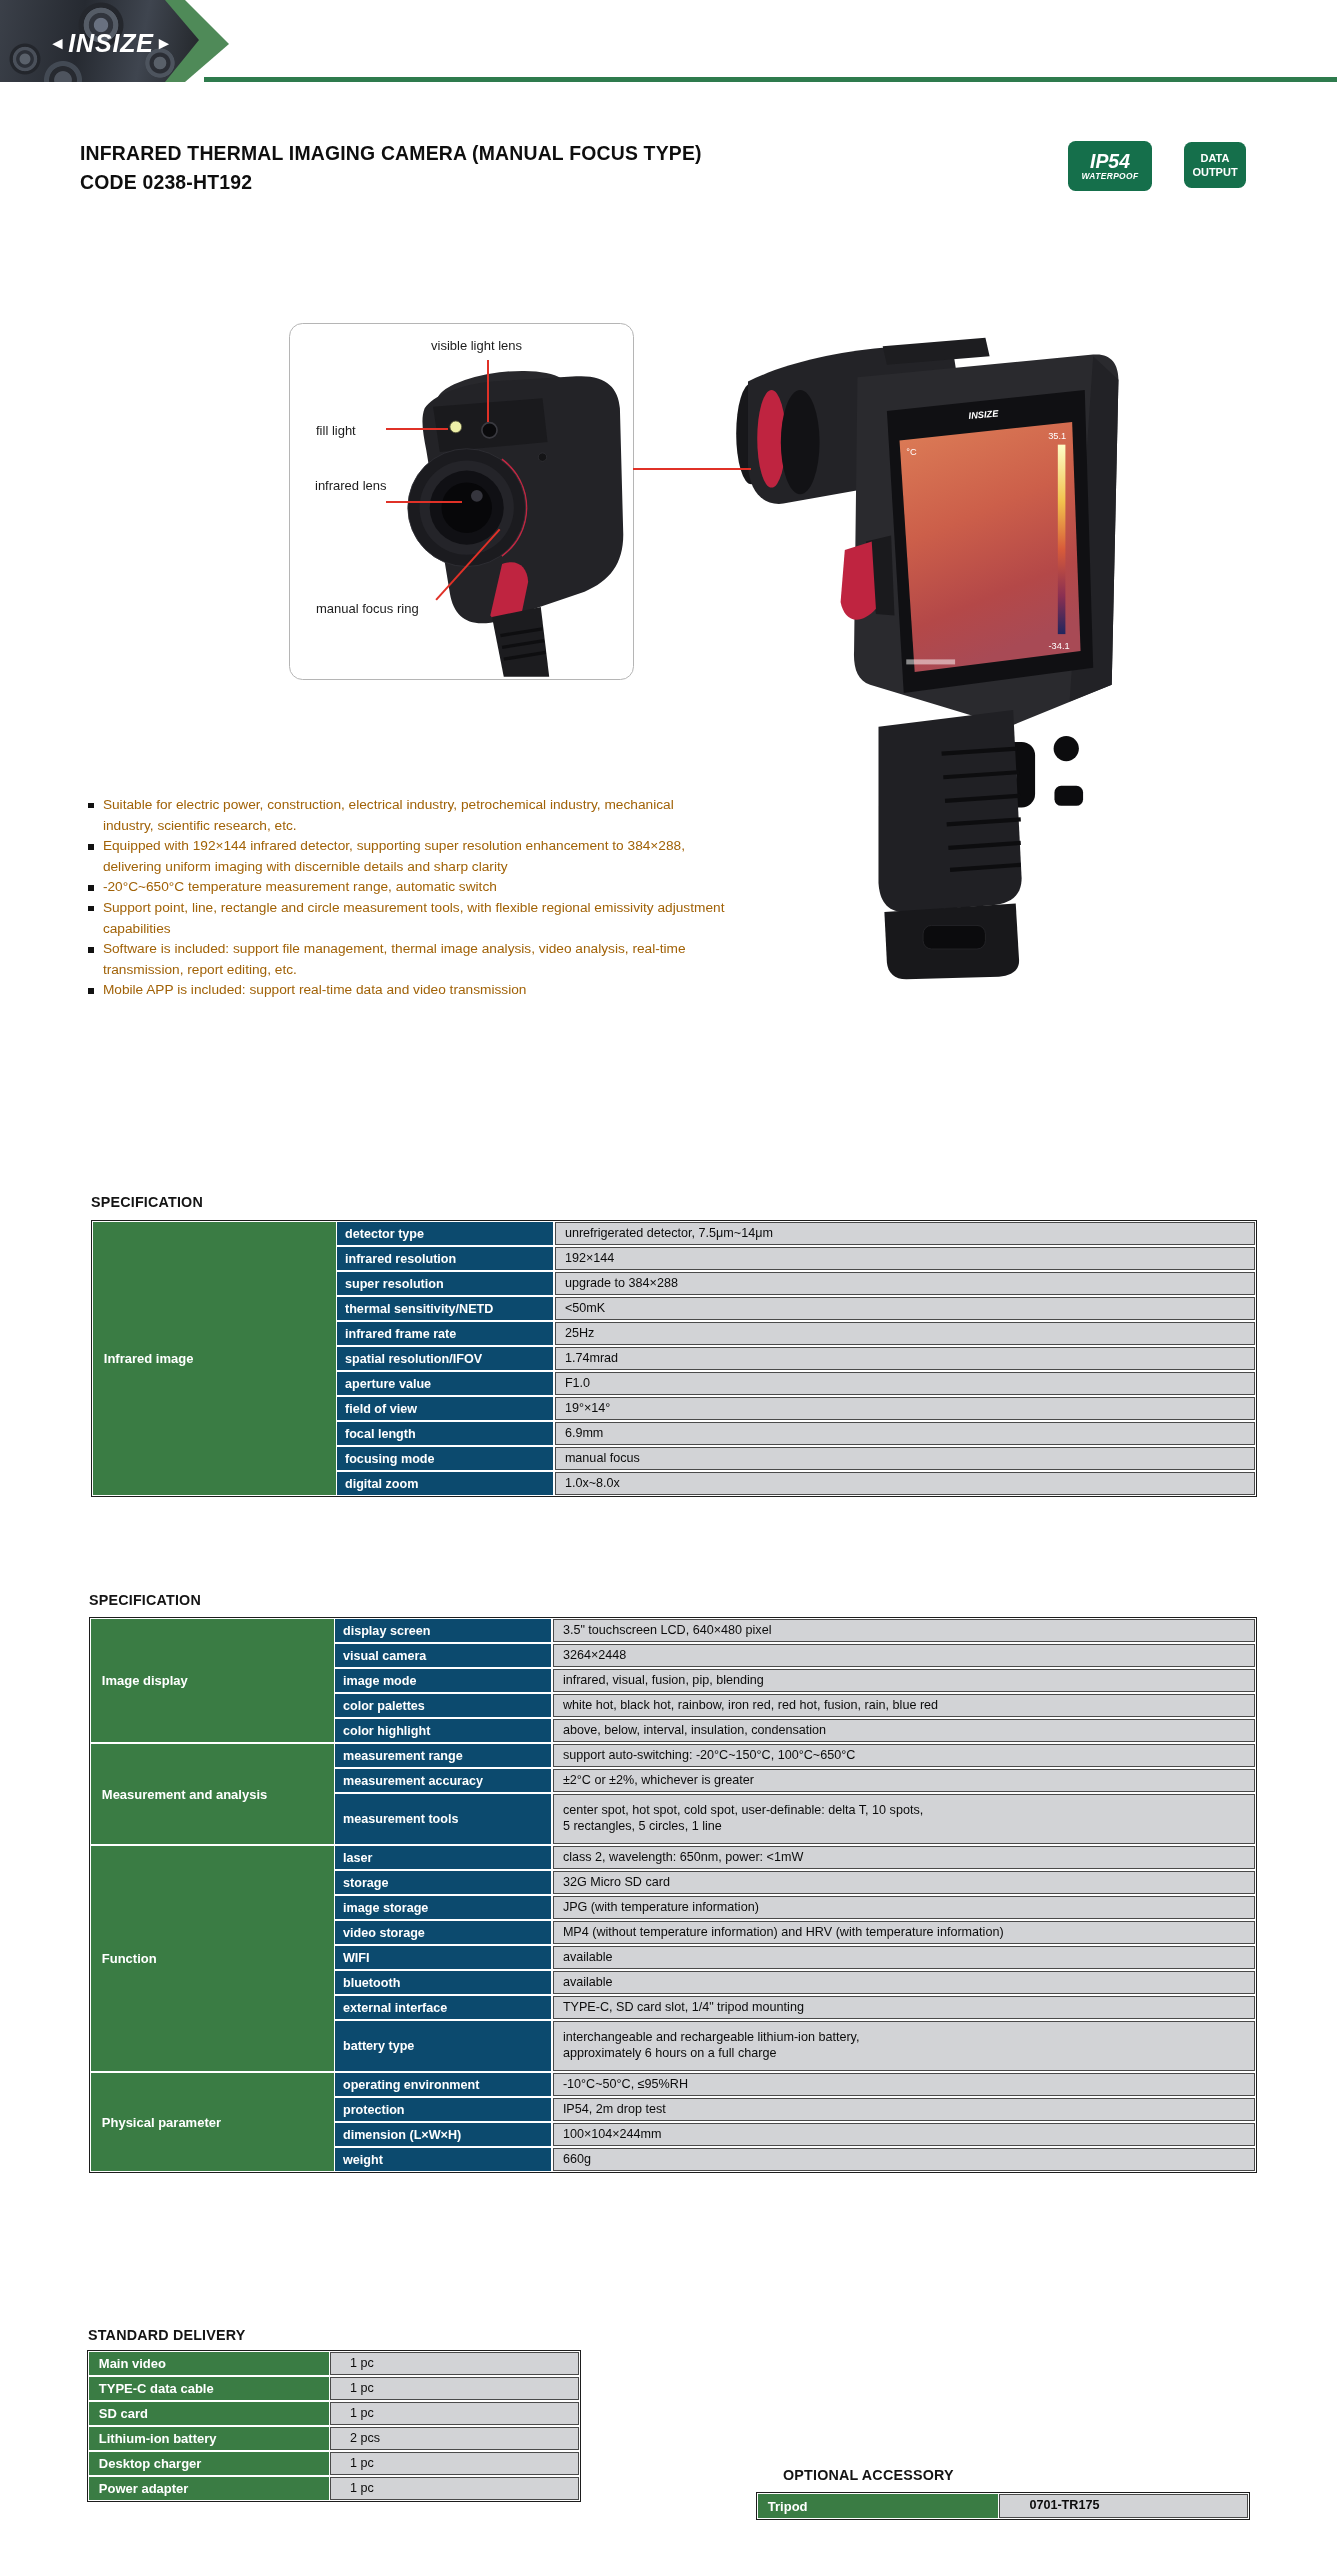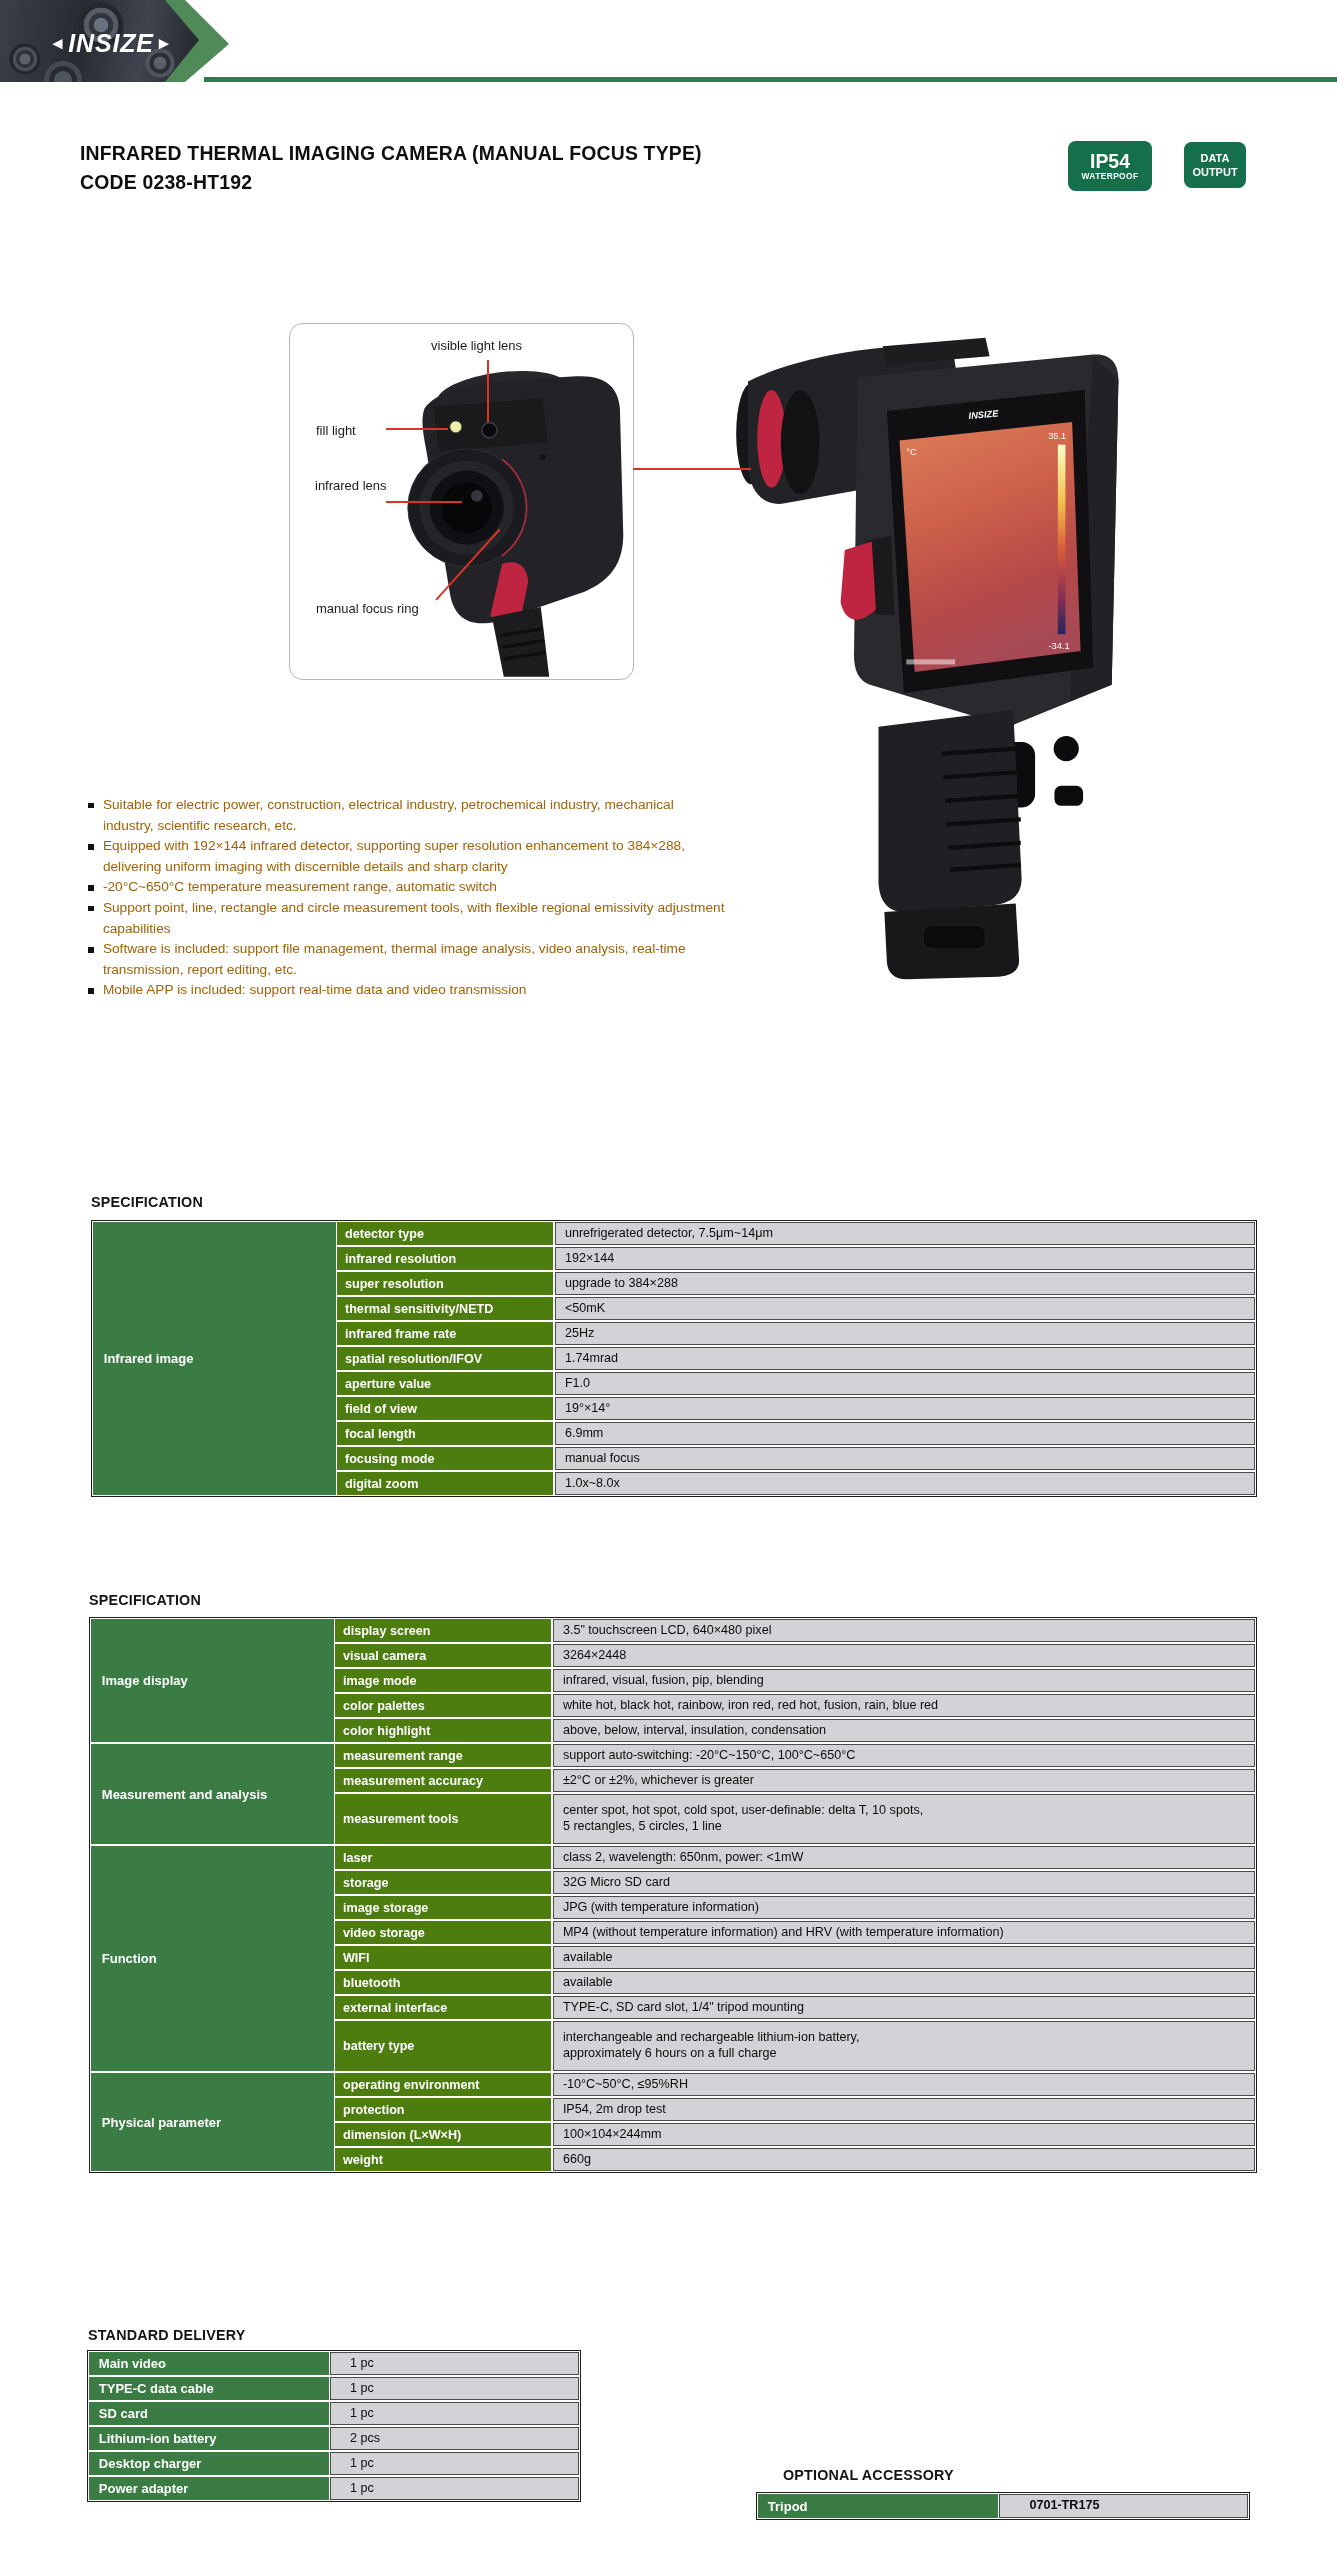--- a/index.html
+++ b/index.html
@@ -21,21 +21,21 @@
   #header-stripe{position:absolute;left:204px;top:77px;width:1134px;height:5px;background:#2e7b4d;}
   #header-logo{position:absolute;left:49px;top:29px;color:#fff;font-size:25px;font-weight:bold;
       font-style:italic;letter-spacing:0.8px;display:flex;align-items:center;gap:1.7px;}
   #header-logo .arr{font-size:17px;font-style:normal;line-height:1;}
 
   
   #title{position:absolute;left:80px;top:139px;width:943px;font-size:19.4px;font-weight:bold;
       line-height:29px;color:#0e0e0e;letter-spacing:0.2px;}
   .badge{position:absolute;background:#156f4b;color:#fff;border-radius:7.6px;display:flex;
       flex-direction:column;align-items:center;justify-content:center;text-align:center;}
-  #badge-ip54{left:1068px;top:141px;width:84px;height:50px;}
+  #badge-ip54{left:1068px;top:141px;width:84px;height:50px;font-style:italic;}
   #badge-ip54 .b1{font-size:19.4px;font-weight:bold;line-height:20px;}
   #badge-ip54 .b2{font-size:8.4px;font-weight:bold;letter-spacing:0.4px;}
   #badge-data{left:1184px;top:142px;width:62px;height:46px;}
   #badge-data .b1,#badge-data .b2{font-size:11px;font-weight:bold;line-height:14.3px;}
 
   
   #diagram-box{position:absolute;left:289px;top:323px;width:343px;height:355px;
       border:1.3px solid #b5b5b5;border-radius:13.5px;background:#fff;}
   .callout{position:absolute;font-size:13px;color:#1c1c1c;line-height:16px;}
   #lbl-visible{left:431px;top:338px;}
@@ -66,21 +66,21 @@
   .spec-table{position:absolute;border:1.7px solid #1d1d1d;background:#fff;}
   #spec-table-1{left:91px;top:1220px;width:1164px;}
   #spec-table-2{left:89px;top:1617px;width:1166px;}
   .group-row{display:flex;}
   .cell{margin:0.8px;display:flex;align-items:center;}
   .gcell{background:#3a7c44;color:#fff;font-weight:bold;font-size:13px;width:232px;
       padding-left:11px;flex:0 0 auto;}
   .rows-col{flex:1;display:flex;flex-direction:column;}
   .srow{display:flex;height:25px;}
   .srow.tall{height:52px;}
-  .lcell{background:#4d7c0f;color:#fff;font-weight:bold;font-size:12.6px;width:208px;
+  .lcell{background:#0c4a6e;color:#fff;font-weight:bold;font-size:12.6px;width:208px;
       padding-left:7.6px;flex:0 0 auto;}
   .vcell{flex:1;background:#d2d3d6;border:0.8px solid #4a4a4a;font-size:12.6px;color:#0c0c0c;
       padding-left:9.3px;white-space:pre-line;line-height:1.25;}
 
   .pair-table{position:absolute;border:1.7px solid #1d1d1d;background:#fff;}
   #delivery-table{left:87px;top:2350px;width:492px;}
   #optional-table{left:756px;top:2492px;width:492px;}
   .prow{display:flex;height:25px;}
   #optional-table .prow{height:26px;}
   .pl{width:230px;padding-left:10px;flex:0 0 auto;}

